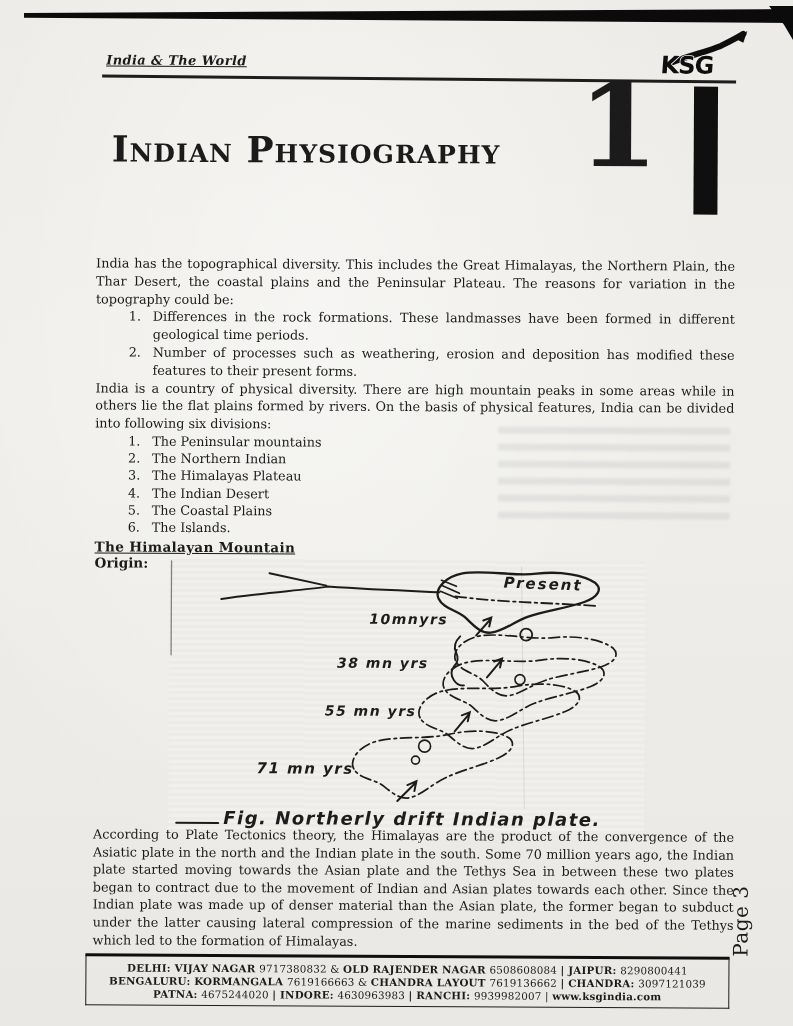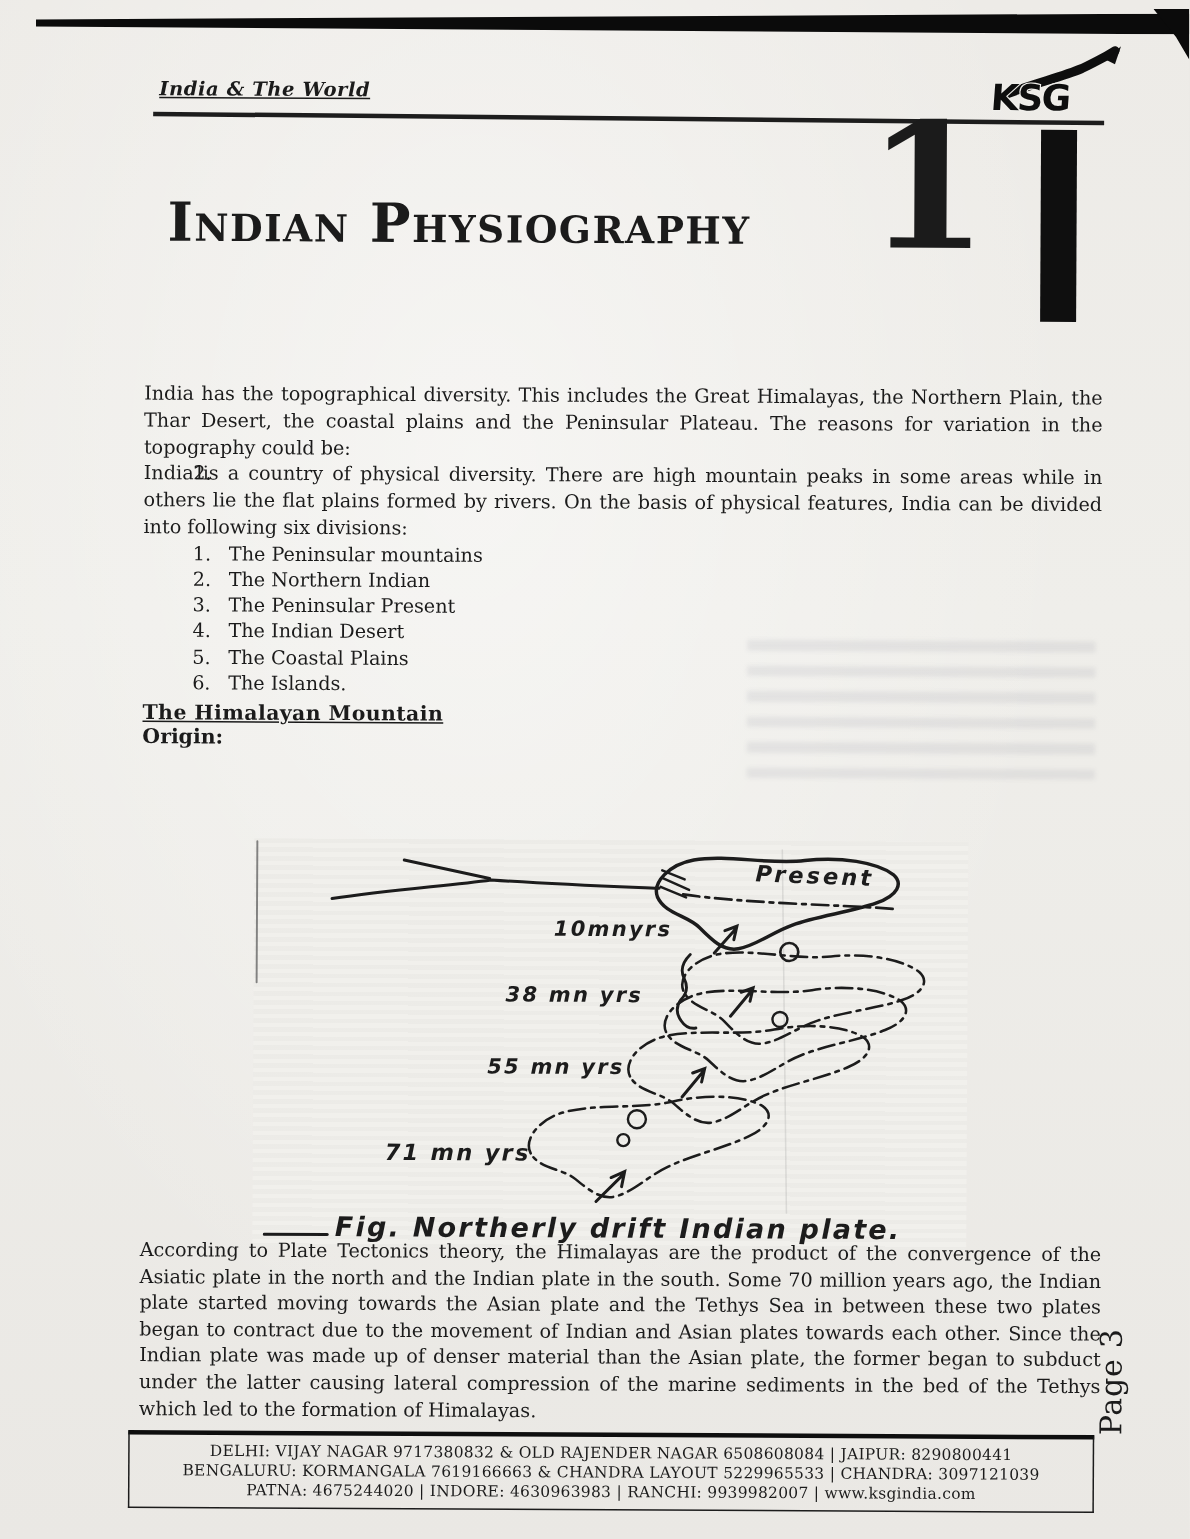--- a/index.html
+++ b/index.html
@@ -57,21 +57,21 @@
        text-align:justify;margin:0;}
 
   
   .page-num{position:absolute;left:731px;top:955px;transform:rotate(-90deg);transform-origin:0 0;
        font-size:20px;letter-spacing:.5px;white-space:nowrap;}
 
   
   .footer-box{position:absolute;left:88px;top:955px;width:644px;height:52px;
        border:1.5px solid #1c1c1c;border-top:3.5px solid #0e0e0e;box-sizing:border-box;
        text-align:center;padding-top:5px;font-size:10.3px;line-height:13.2px;letter-spacing:.2px;}
-  .footer-box .b{font-weight:normal;}
+  .footer-box .b{font-weight:bold;}
   .fline{white-space:nowrap;}
 </style>
 </head>
 <body>
 
 <div class="paper"></div>
 <div class="scan-line"></div>
 <div class="scan-corner"></div>
 
 <div class="content">
@@ -86,38 +86,40 @@
 
   <h1 class="title" style="margin:0;">Indian Physiography</h1>
   <div class="chap-digit">1</div>
   <div class="chap-bar"></div>
 
   <div class="text-block">
     <p>India has the topographical diversity. This includes the Great Himalayas, the Northern Plain, the Thar Desert, the coastal plains and the Peninsular Plateau. The reasons for variation in the topography could be:</p>
     <ol class="plain">
       <li>
         <span class="li-num">1.</span>
+        <span>Differences in the rock formations. These landmasses have been formed in different geological time periods.</span>
       </li>
       <li>
         <span class="li-num">2.</span>
+        <span>Number of processes such as weathering, erosion and deposition has modified these features to their present forms.</span>
       </li>
     </ol>
     <p>India is a country of physical diversity. There are high mountain peaks in some areas while in others lie the flat plains formed by rivers. On the basis of physical features, India can be divided into following six divisions:</p>
     <ol class="plain tight">
       <li>
         <span class="li-num">1.</span>
         <span>The Peninsular mountains</span>
       </li>
       <li>
         <span class="li-num">2.</span>
         <span>The Northern Indian</span>
       </li>
       <li>
         <span class="li-num">3.</span>
-        <span>The Peninsular Present</span>
+        <span>The Himalayas Plateau</span>
       </li>
       <li>
         <span class="li-num">4.</span>
         <span>The Indian Desert</span>
       </li>
       <li>
         <span class="li-num">5.</span>
         <span>The Coastal Plains</span>
       </li>
       <li>
@@ -184,20 +186,20 @@
 
   <p class="para3">According to Plate Tectonics theory, the Himalayas are the product of the convergence of the Asiatic plate in the north and the Indian plate in the south. Some 70 million years ago, the Indian plate started moving towards the Asian plate and the Tethys Sea in between these two plates began to contract due to the movement of Indian and Asian plates towards each other. Since the Indian plate was made up of denser material than the Asian plate, the former began to subduct under the latter causing lateral compression of the marine sediments in the bed of the Tethys which led to the formation of Himalayas.</p>
 
   <div class="page-num">Page 3</div>
 
   <div class="footer-box">
     <div class="fline">
       <span class="b">DELHI: VIJAY NAGAR </span><span>9717380832 &amp; </span><span class="b">OLD RAJENDER NAGAR </span><span>6508608084 </span><span class="b">| JAIPUR: </span><span>8290800441</span>
     </div>
     <div class="fline">
-      <span class="b">BENGALURU: KORMANGALA </span><span>7619166663 &amp; </span><span class="b">CHANDRA LAYOUT </span><span>5229965533 </span><span class="b">| CHANDRA: </span><span>3097121039</span>
+      <span class="b">BENGALURU: KORMANGALA </span><span>7619166663 &amp; </span><span class="b">CHANDRA LAYOUT </span><span>7619136662 </span><span class="b">| CHANDRA: </span><span>3097121039</span>
     </div>
     <div class="fline">
       <span class="b">PATNA: </span><span>4675244020 </span><span class="b">| INDORE: </span><span>4630963983 </span><span class="b">| RANCHI: </span><span>9939982007 </span><span>| </span><span class="b">www.ksgindia.com</span>
     </div>
   </div>
 
 </div>
 
 </body></html>

